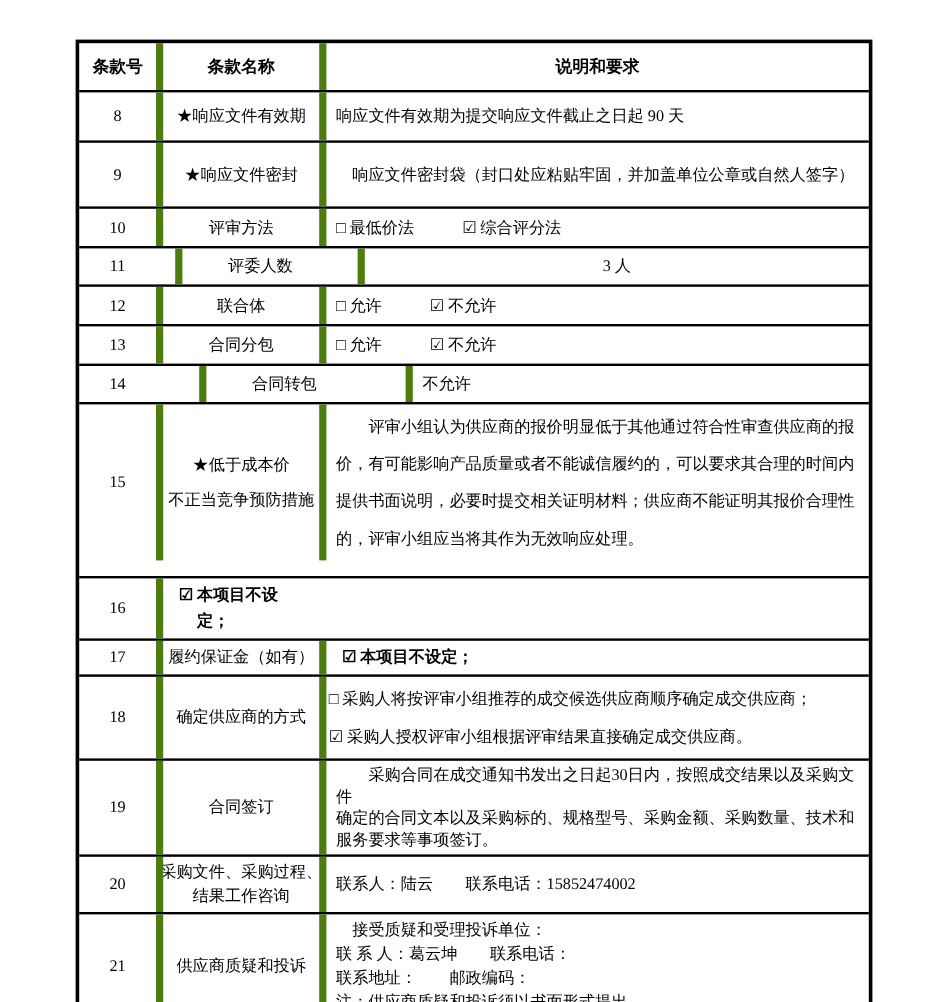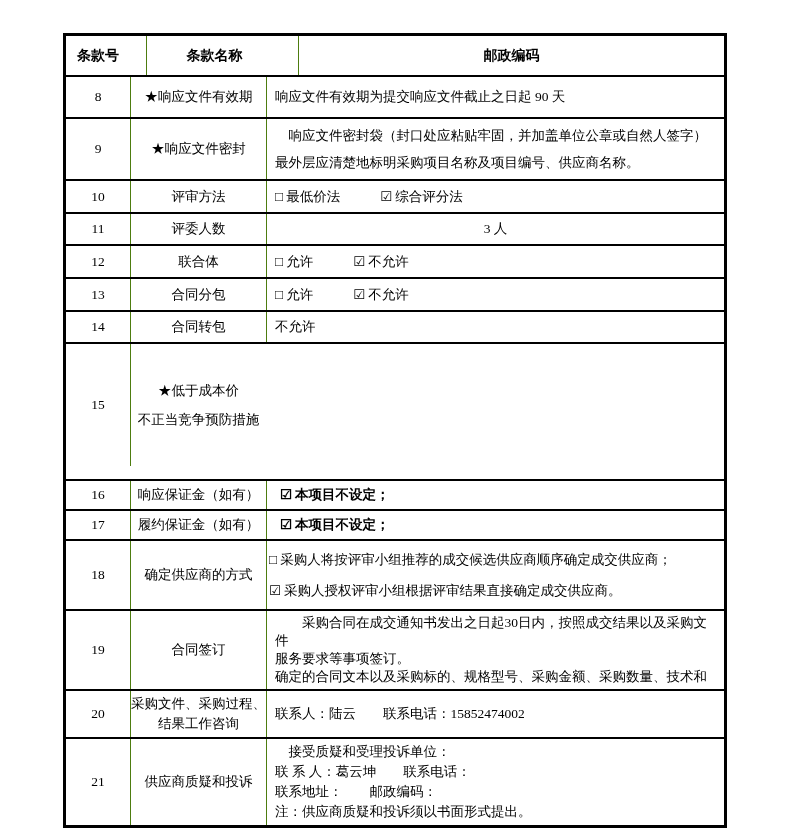--- a/index.html
+++ b/index.html
@@ -7,23 +7,23 @@
   .page {
     position: relative; width: 787px; height: 835px;
     font-family: "Liberation Serif", "DejaVu Serif", serif;
     color: #000000; overflow: hidden;
   }
   .table {
     position: absolute; left: 63px; top: 33px; width: 664px;
     border: 3px solid #000000; background: #ffffff;
   }
   .tr { display: grid; grid-template-columns: 64px 136px 1fr; border-top: 2px solid #000000; }
-  .tr.thead { border-top: none; gap: 16px; }
+  .tr.thead { border-top: none; }
   .td {
-    border-left: 1px solid #4d7c0f;
+    border-left: 6px solid #4d7c0f;
     display: flex; flex-direction: column; justify-content: center;
     font-size: 13.5px; padding: 3px 2px; overflow: hidden;
   }
   .td:first-child { border-left: none; }
   .c-no, .c-name { align-items: center; text-align: center; }
   .c-desc { padding: 3px 8px; align-items: flex-start; text-align: left; }
   .thead .td { font-weight: bold; font-size: 14px; }
   .line { line-height: 22px; }
   .nline { line-height: 22px; white-space: nowrap; }
   .opts { display: flex; align-items: center; }
@@ -31,62 +31,61 @@
   .opts .opt + .opt { margin-left: 40px; }
   .cb { margin-right: 3px; }
   .bold { font-weight: bold; }
   .ind1 { text-indent: 1em; }
   .ind2 { text-indent: 2em; }
 
   .thead { min-height: 39px; }
   .r8  { min-height: 42px; }
   .r9  { min-height: 55px; }  .r9 .line { line-height: 27px; text-align: right; }
   .r10 { min-height: 33px; }
-  .r11 { min-height: 32px; }  .r11 .c-desc { align-items: center; }
+  .r11 { min-height: 32px; gap: 16px; }  .r11 .c-desc { align-items: center; }
   .r12 { min-height: 33px; }
   .r13 { min-height: 33px; }
-  .r14 { min-height: 32px; }
+  .r14 { min-height: 32px; gap: 36px; }
   .r15 { min-height: 124px; } .r15 .line { line-height: 31px; } .r15 .nline { line-height: 29px; }
   .r16 { min-height: 28px; margin-top: 13px; }  .r16 .c-desc { padding-left: 13px; }
   .r17 { min-height: 28px; }  .r17 .c-desc { padding-left: 13px; }
   .r18 { min-height: 70px; }  .r18 .line { line-height: 31px; } .r18 .c-desc { padding-left: 2px; }
   .r19 { min-height: 69px; }  .r19 .line { line-height: 18px; }
   .r20 { min-height: 40px; }  .r20 .nline { line-height: 20px; }
   .r21 { min-height: 80px; }  .r21 .line { line-height: 20px; }
 </style>
 </head>
 <body>
 
 <div class="page">
   <div class="table">
 
     <div class="tr thead">
       <div class="td c-no">条款号</div>
       <div class="td c-name">条款名称</div>
-      <div class="td c-desc" style="align-items:center;">邮政编码</div>
+      <div class="td c-desc" style="align-items:center;">说明和要求</div>
     </div>
 
     <div class="tr r8">
       <div class="td c-no">8</div>
       <div class="td c-name">
           <div class="nline">★响应文件有效期</div>
         </div>
       <div class="td c-desc">
         <div class="line">响应文件有效期为提交响应文件截止之日起 90 天</div>
       </div>
     </div>
 
     <div class="tr r9">
       <div class="td c-no">9</div>
       <div class="td c-name">
           <div class="nline">★响应文件密封</div>
         </div>
       <div class="td c-desc">
         <div class="line ind1">响应文件密封袋（封口处应粘贴牢固，并加盖单位公章或自然人签字）</div>
-        <div class="line">最外层应清楚地标明采购项目名称及项目编号、供应商名称。</div>
       </div>
     </div>
 
     <div class="tr r10">
       <div class="td c-no">10</div>
       <div class="td c-name">
           <div class="nline">评审方法</div>
         </div>
       <div class="td c-desc">
         <div class="line opts">
@@ -159,27 +158,30 @@
         <div class="line">不允许</div>
       </div>
     </div>
 
     <div class="tr r15">
       <div class="td c-no">15</div>
       <div class="td c-name">
         <div class="nline">★低于成本价</div>
         <div class="nline">不正当竞争预防措施</div>
       </div>
+      <div class="td c-desc">
+        <div class="line ind2">评审小组认为供应商的报价明显低于其他通过符合性审查供应商的报</div>
+        <div class="line">价，有可能影响产品质量或者不能诚信履约的，可以要求其合理的时间内</div>
+        <div class="line">提供书面说明，必要时提交相关证明材料；供应商不能证明其报价合理性</div>
+        <div class="line">的，评审小组应当将其作为无效响应处理。</div>
+      </div>
     </div>
 
     <div class="tr r16">
       <div class="td c-no">16</div>
-      <div class="td c-name">
-          <div class="nline">响应保证金（如有）</div>
-        </div>
       <div class="td c-desc">
         <div class="line bold opts">
           <span class="opt">
               <span class="cb">☑</span>
               <span>本项目不设定；</span>
             </span>
         </div>
       </div>
     </div>
 
@@ -219,22 +221,22 @@
       </div>
     </div>
 
     <div class="tr r19">
       <div class="td c-no">19</div>
       <div class="td c-name">
           <div class="nline">合同签订</div>
         </div>
       <div class="td c-desc">
         <div class="line ind2">采购合同在成交通知书发出之日起30日内，按照成交结果以及采购文件</div>
+        <div class="line">确定的合同文本以及采购标的、规格型号、采购金额、采购数量、技术和</div>
         <div class="line">服务要求等事项签订。</div>
-        <div class="line">确定的合同文本以及采购标的、规格型号、采购金额、采购数量、技术和</div>
       </div>
     </div>
 
     <div class="tr r20">
       <div class="td c-no">20</div>
       <div class="td c-name">
         <div class="nline">采购文件、采购过程、</div>
         <div class="nline">结果工作咨询</div>
       </div>
       <div class="td c-desc">

